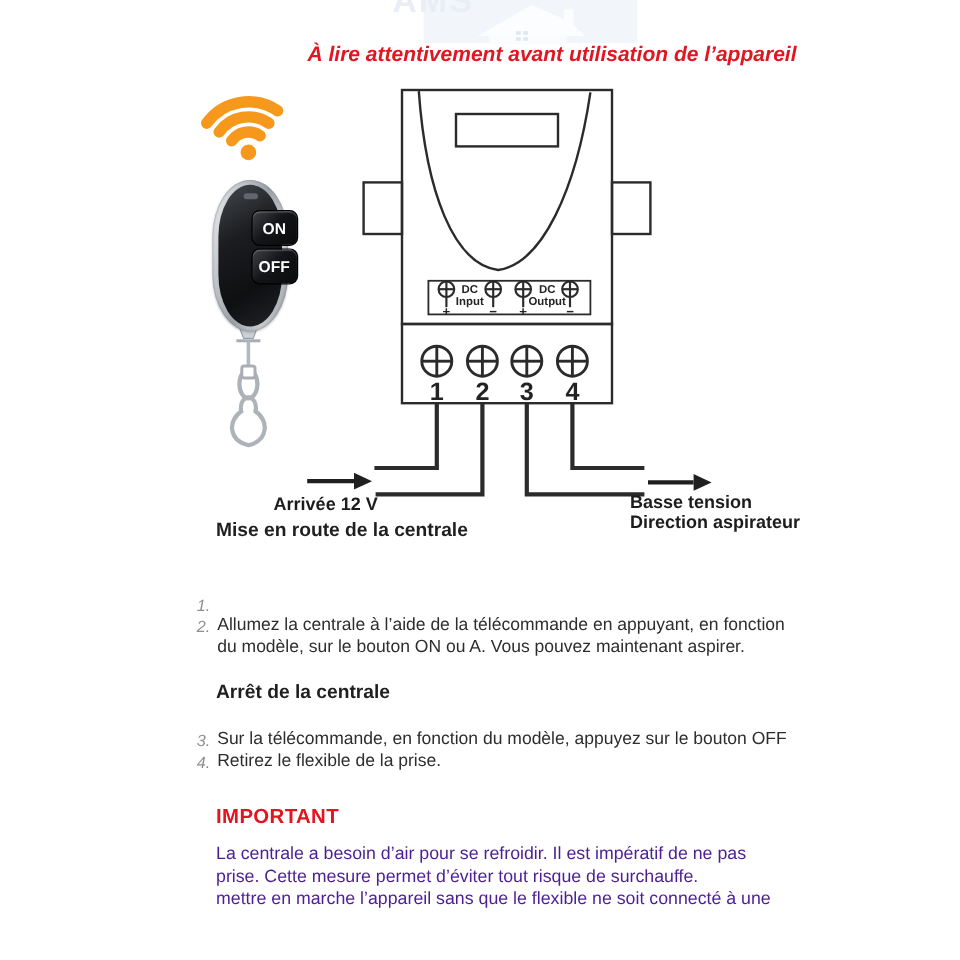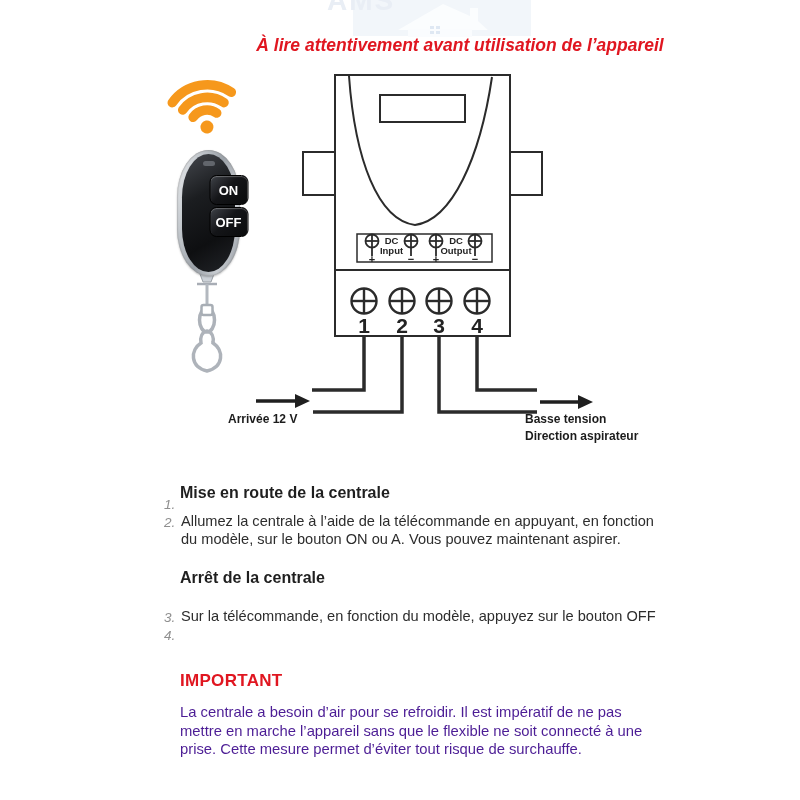--- a/index.html
+++ b/index.html
@@ -30,27 +30,27 @@
   .remote-led{position:absolute;top:7px;left:50%;transform:translateX(-50%);
           width:12px;height:5px;border-radius:3px;background:#62666c;}
   .remote-btn{position:absolute;left:50%;transform:translateX(-50%);width:37px;height:28px;
           border-radius:7px;border:1px solid #000;color:#fff;font-weight:bold;font-size:13px;
           display:flex;align-items:center;justify-content:center;
           background:linear-gradient(135deg,#3f4248 0%,#141518 45%,#0a0b0c 100%);
           box-shadow:inset 0 1px 1px rgba(255,255,255,.28);margin-left:20px;}
   .btn-on{top:21px;} .btn-off{top:53px;}
 
   
-  .lbl{position:absolute;font-weight:bold;font-size:12px;color:#1c1c1c;}
+  .lbl{position:absolute;font-weight:bold;font-size:15px;color:#1c1c1c;}
   .lbl-arrivee{left:228px;top:412px;}
   .lbl-basse{left:525px;top:411px;line-height:16.5px;}
 
   
   .heading{position:absolute;left:180px;font-size:16px;font-weight:bold;color:#1f1f1f;}
-  .heading-start{top:484px;text-align:right;} .heading-stop{top:569px;}
+  .heading-start{top:434px;text-align:right;} .heading-stop{top:569px;}
   .list{position:absolute;left:164px;font-size:14.6px;line-height:17px;color:#2d2d2d;}
   .list-start{top:495px;} .list-stop{top:608px;}
   .row{display:flex;}
   .num{flex:none;width:17px;font-style:italic;color:#8f8f8f;font-size:13.5px;padding-top:1px;}
   .imp-heading{position:absolute;left:180px;top:671px;font-size:17px;font-weight:bold;
                color:#e01620;letter-spacing:.3px;}
   .imp-body{position:absolute;left:180px;top:703px;font-size:14.8px;line-height:18.5px;color:#4c1d95;}
 </style>
 </head>
 <body>
@@ -210,23 +210,24 @@
   </div>
 
   <div class="heading heading-stop">Arrêt de la centrale</div>
   <div class="list list-stop">
     <div class="row">
       <span class="num">3.</span>
       <span>Sur la télécommande, en fonction du modèle, appuyez sur le bouton OFF</span>
     </div>
     <div class="row">
       <span class="num">4.</span>
+      <span>Retirez le flexible de la prise.</span>
     </div>
   </div>
 
   <div class="imp-heading">IMPORTANT</div>
   <div class="imp-body">
     <div>La centrale a besoin d’air pour se refroidir. Il est impératif de ne pas</div>
+    <div>prise. Cette mesure permet d’éviter tout risque de surchauffe.</div>
     <div>mettre en marche l’appareil sans que le flexible ne soit connecté à une</div>
-    <div>prise. Cette mesure permet d’éviter tout risque de surchauffe.</div>
   </div>
 
 </div>
 
 </body></html>

